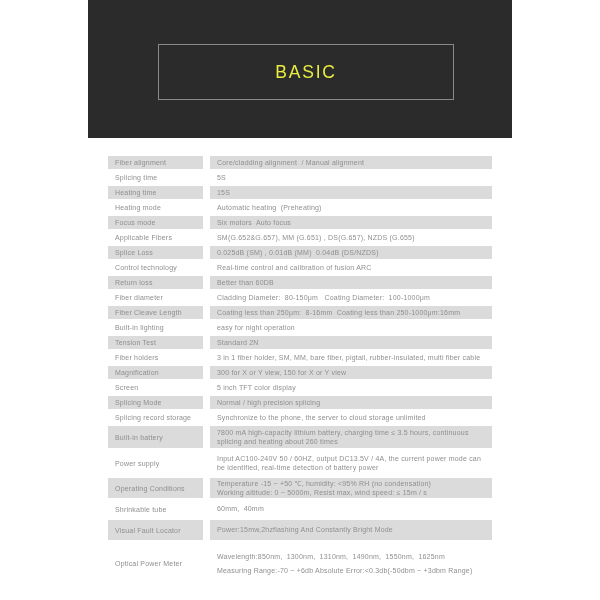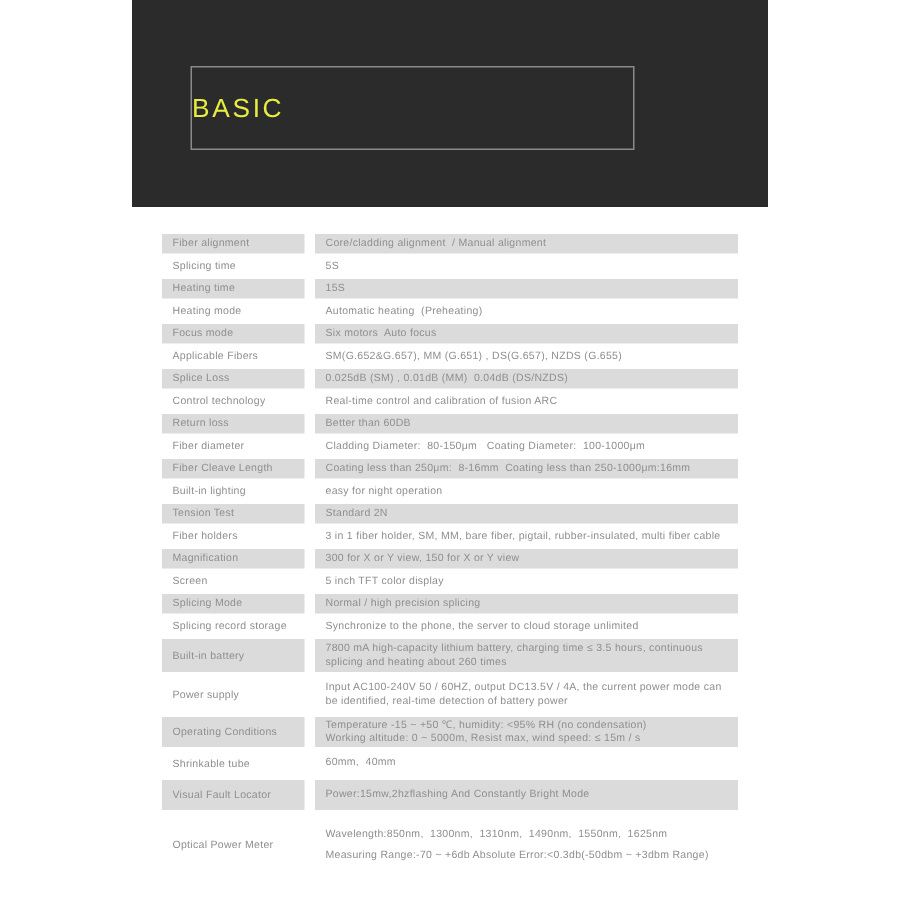--- a/index.html
+++ b/index.html
@@ -9,24 +9,24 @@
     font-family:"Liberation Sans", sans-serif;
     overflow:hidden;
   }
 
   
   .banner {
     position:absolute; left:88px; top:0; width:424px; height:138px;
     background:#2b2b2b;
   }
   .title-box {
-    position:absolute; left:39px; top:44px; width:296px; height:56px;
+    position:absolute; left:70px; top:44px; width:296px; height:56px;
     box-sizing:border-box;
     border:1px solid #8a8a8a;
-    display:flex; align-items:center; gap:9px;
+    display:flex; align-items:center; justify-content:center; gap:9px;
   }
   .title-word {
     font-size:17.5px; letter-spacing:1.8px; font-weight:400;
   }
   .title-word-1 { color:#e9ed3f; }
   .title-word-2 {
     background:linear-gradient(90deg,#d9e93f 0%, #7edf68 42%, #3ad9a1 78%, #3cd9ad 100%);
     -webkit-background-clip:text; background-clip:text;
     color:transparent;
   }

